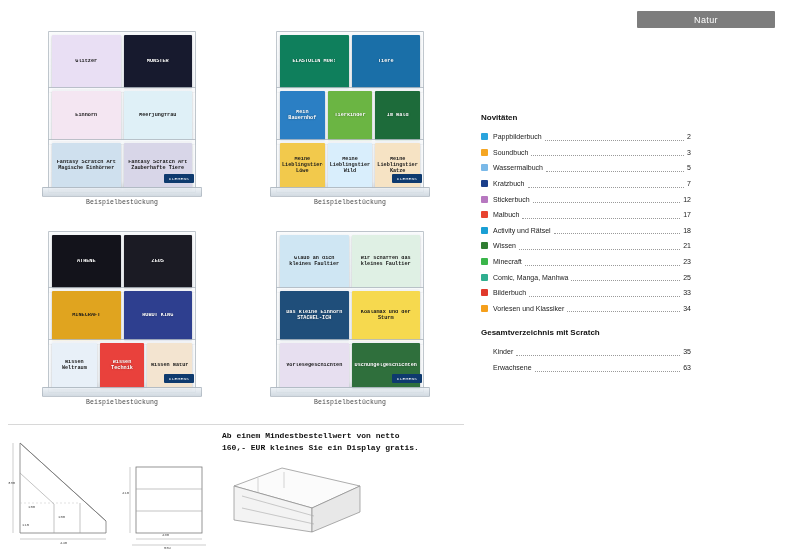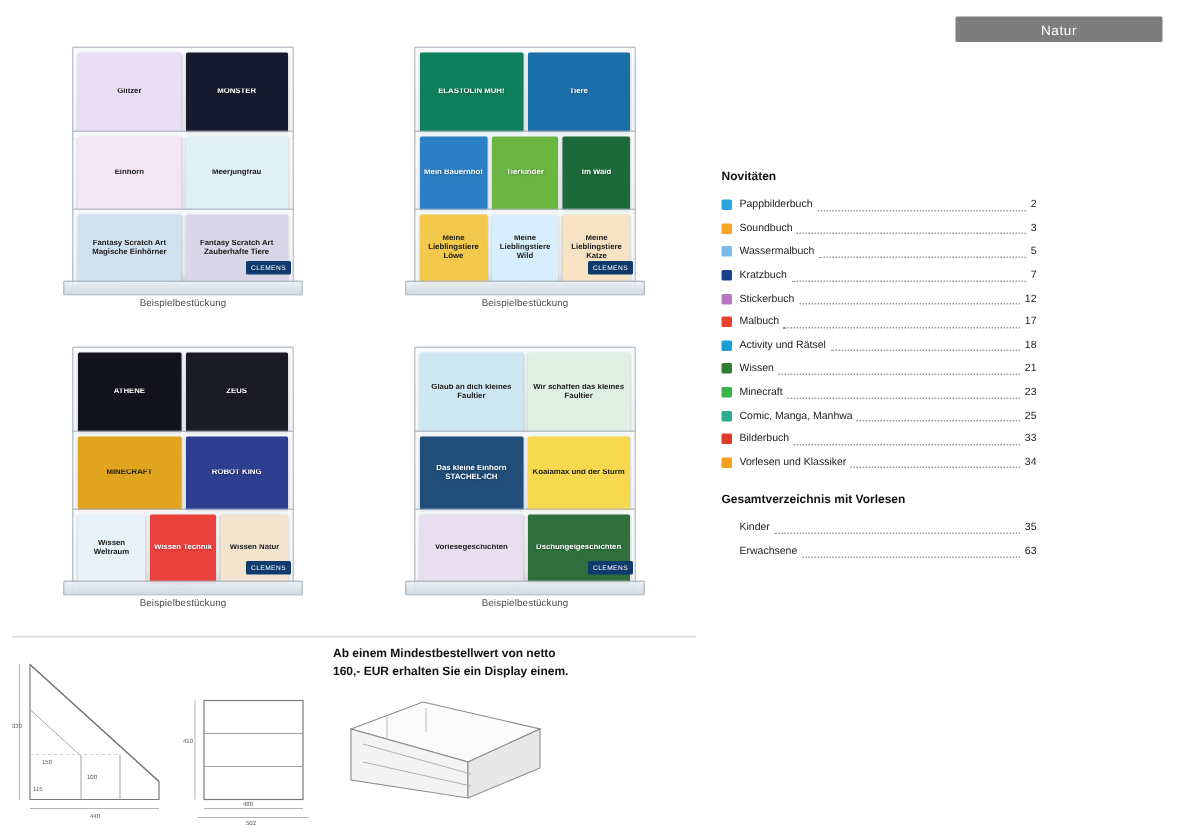--- a/index.html
+++ b/index.html
@@ -13,21 +13,21 @@
     font-family: "Liberation Sans", sans-serif;
     color: #222;
     overflow: hidden;
     position: relative;
   }
 
   
   .left-panel {
     position: absolute;
     left: 0; top: 0;
-    width: 470px; height: 560px;
+    width: 470px; height: 560px; font-family: Liberation Mono, monospace;
   }
 
   .display-grid {
     position: absolute;
     left: 8px; top: 8px;
     width: 456px;
     display: grid;
     grid-template-columns: 1fr 1fr;
     grid-template-rows: 200px 200px;
     gap: 0px;
@@ -393,21 +393,21 @@
         <line x1="14" y1="110" x2="80" y2="110" stroke="#9a9a9a" stroke-width="0.5"></line>
         <line x1="10" y1="116" x2="84" y2="116" stroke="#9a9a9a" stroke-width="0.5"></line>
       </svg>
       <span class="dim" style="left:0px; top:62px;">410</span>
       <span class="dim" style="left:40px; top:104px;">480</span>
       <span class="dim" style="left:42px; top:117px;">502</span>
     </div>
 
     <div class="tech-box tech-text">
       <div class="tech-note">Ab einem Mindestbestellwert von netto</div>
-      <div class="tech-note" style="margin-top:-3px;">160,- EUR erhalten Sie ein Display einem.</div>
+      <div class="tech-note" style="margin-top:-3px;">160,- EUR kleines Sie ein Display gratis.</div>
       <svg width="150" height="78" viewBox="0 0 150 78">
         <polygon points="12,28 60,10 138,28 90,50" fill="#fbfbfb" stroke="#8a8a8a" stroke-width="0.7"></polygon>
         <polygon points="12,28 12,62 90,74 90,50" fill="#f3f3f3" stroke="#8a8a8a" stroke-width="0.7"></polygon>
         <polygon points="90,50 90,74 138,54 138,28" fill="#e8e8e8" stroke="#8a8a8a" stroke-width="0.7"></polygon>
         <line x1="20" y1="38" x2="92" y2="58" stroke="#a9a9a9" stroke-width="0.6"></line>
         <line x1="20" y1="50" x2="92" y2="66" stroke="#a9a9a9" stroke-width="0.6"></line>
         <line x1="36" y1="20" x2="36" y2="34" stroke="#a9a9a9" stroke-width="0.5"></line>
         <line x1="62" y1="14" x2="62" y2="30" stroke="#a9a9a9" stroke-width="0.5"></line>
       </svg>
     </div>
@@ -500,21 +500,21 @@
       <span class="toc-page">33</span>
     </div>
 
     <div class="toc-row">
       <span class="sw" style="background:#f59f1b"></span>
       <span class="toc-label">Vorlesen und Klassiker</span>
       <span class="leader"></span>
       <span class="toc-page">34</span>
     </div>
 
-    <div class="toc-heading second">Gesamtverzeichnis mit Vorlesen</div>
+    <div class="toc-heading second">Gesamtverzeichnis mit Scratch</div>
 
     <div class="toc-row sub">
       <span class="toc-label">Kinder</span>
       <span class="leader"></span>
       <span class="toc-page">35</span>
     </div>
 
     <div class="toc-row sub">
       <span class="toc-label">Erwachsene</span>
       <span class="leader"></span>

